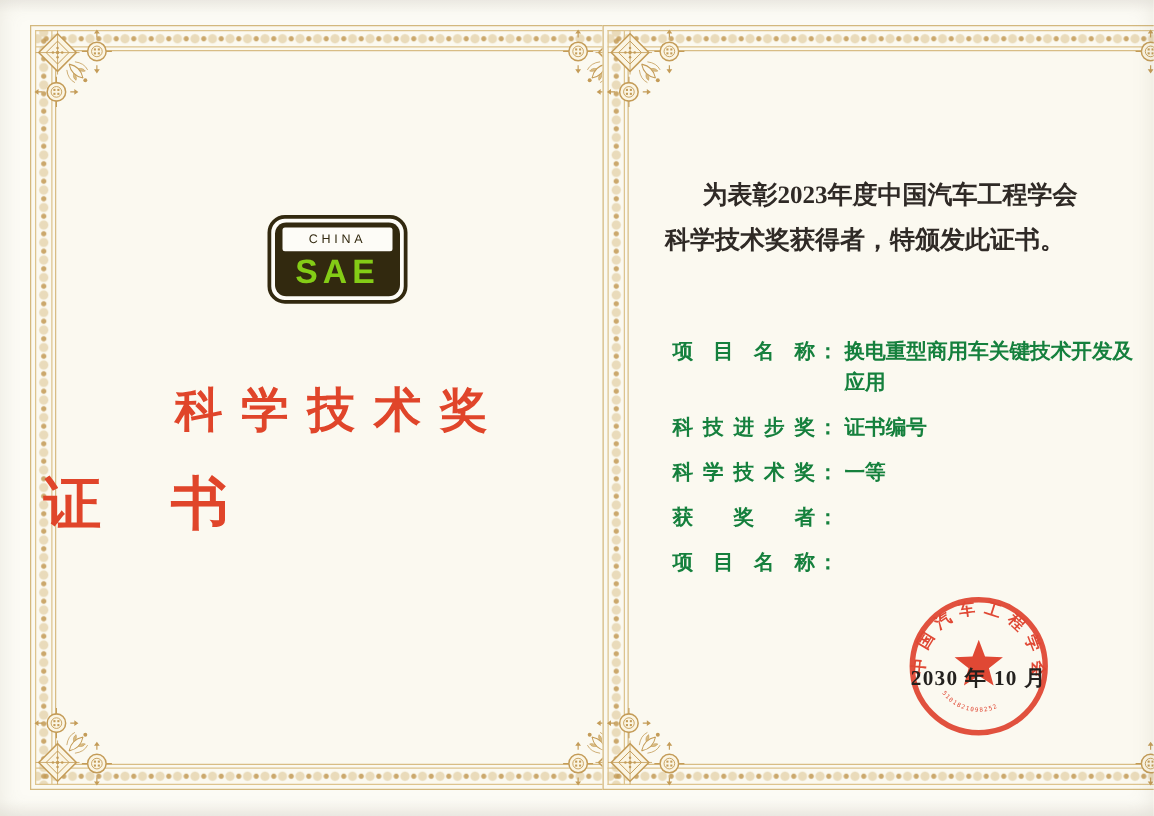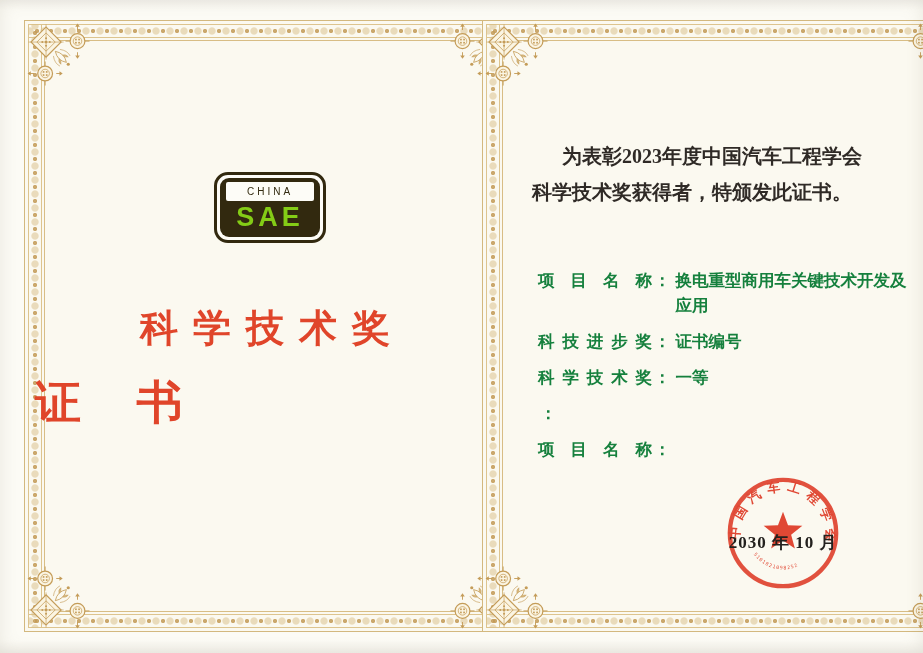--- a/index.html
+++ b/index.html
@@ -179,20 +179,21 @@
         <span class="field-label">科技进步奖</span>
         <span class="field-colon">：</span>
         <span class="field-value">证书编号</span>
       </div>
       <div class="field-row">
         <span class="field-label">科学技术奖</span>
         <span class="field-colon">：</span>
         <span class="field-value">一等</span>
       </div>
       <div class="field-row">
+        <span class="field-label">获奖者</span>
         <span class="field-colon">：</span>
       </div>
       <div class="field-row">
         <span class="field-label">项目名称</span>
         <span class="field-colon">：</span>
       </div>
     </div>
 
     <svg class="seal" viewBox="0 0 120 120">
       <defs>

